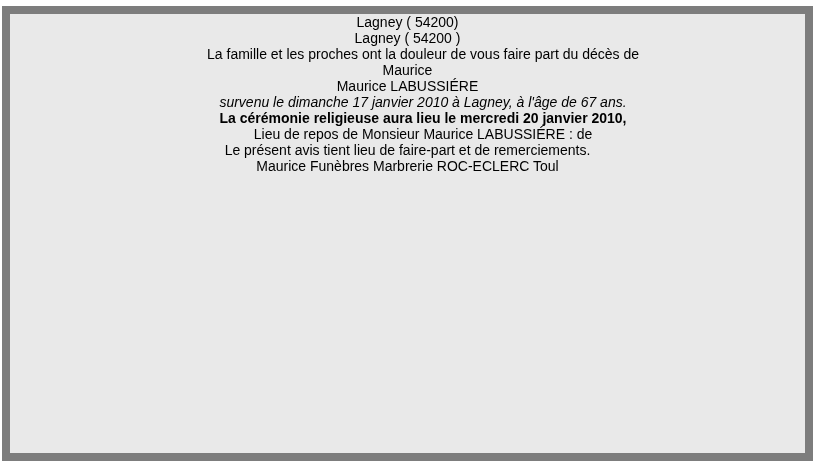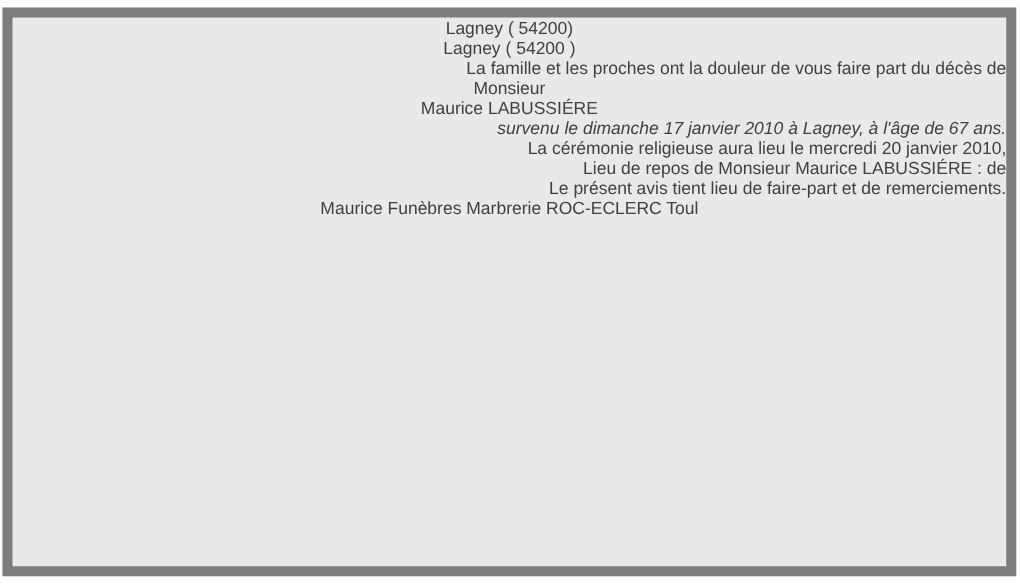--- a/index.html
+++ b/index.html
@@ -18,46 +18,46 @@
     width: 811px;
     height: 455px;
     box-sizing: border-box;
     border: 8px solid #7d7d7d;
     background: #e9e9e9;
   }
   .card p {
     margin: 0;
     font-size: 14px;
     line-height: 16px;
-    color: #404040;
+    color: #000000;
   }
   .center { text-align: center; }
-  .left   { padding-left: 31px; text-align: right; }
+  .left   { padding-left: 31px; text-align: center; }
 
   .venue-line1   { margin-top: 16px; }
   .venue-line2   { margin-top: 0; }
   .intro         { margin-top: 17px; }
   .honorific     { margin-top: 20px; font-size: 17px; line-height: 18px; color: #858585; }
   .deceased-name { margin-top: 29px; font-size: 31px; line-height: 36px; color: #7d7d7d; }
   .spouse        { margin-top: 19px; }
   .death         { margin-top: 17px; font-style: italic; }
-  .ceremony-1    { margin-top: 17px; }
+  .ceremony-1    { margin-top: 17px; font-weight: bold; }
   .ceremony-2    { margin-top: 0; }
   .repose        { margin-top: 15px; }
-  .farewell      { margin-top: 19px; text-align: right; }
+  .farewell      { margin-top: 19px; }
   .funeral-home  { margin-top: 10px; }
   .funeral-svc   { margin-top: 17px; }
 </style>
 </head>
 <body>
 
 <div class="card">
   <p class="center venue-line1">Lagney ( 54200)</p>
   <p class="center venue-line2">Lagney ( 54200 )</p>
   <p class="left intro">La famille et les proches ont la douleur de vous faire part du décès de</p>
-  <p class="center honorific">Monsieur</p>
+  <p class="center honorific">Maurice</p>
   <p class="center deceased-name">Maurice LABUSSIÉRE</p>
   <p class="left death">survenu le dimanche 17 janvier 2010 à Lagney, à l'âge de 67 ans.</p>
   <p class="left ceremony-1">La cérémonie religieuse aura lieu le mercredi 20 janvier 2010,</p>
   <p class="left repose">Lieu de repos de Monsieur Maurice LABUSSIÉRE : de</p>
   <p class="center farewell">Le présent avis tient lieu de faire-part et de remerciements.</p>
   <p class="center funeral-svc">Maurice Funèbres Marbrerie ROC-ECLERC Toul</p>
 </div>
 
 </body></html>

